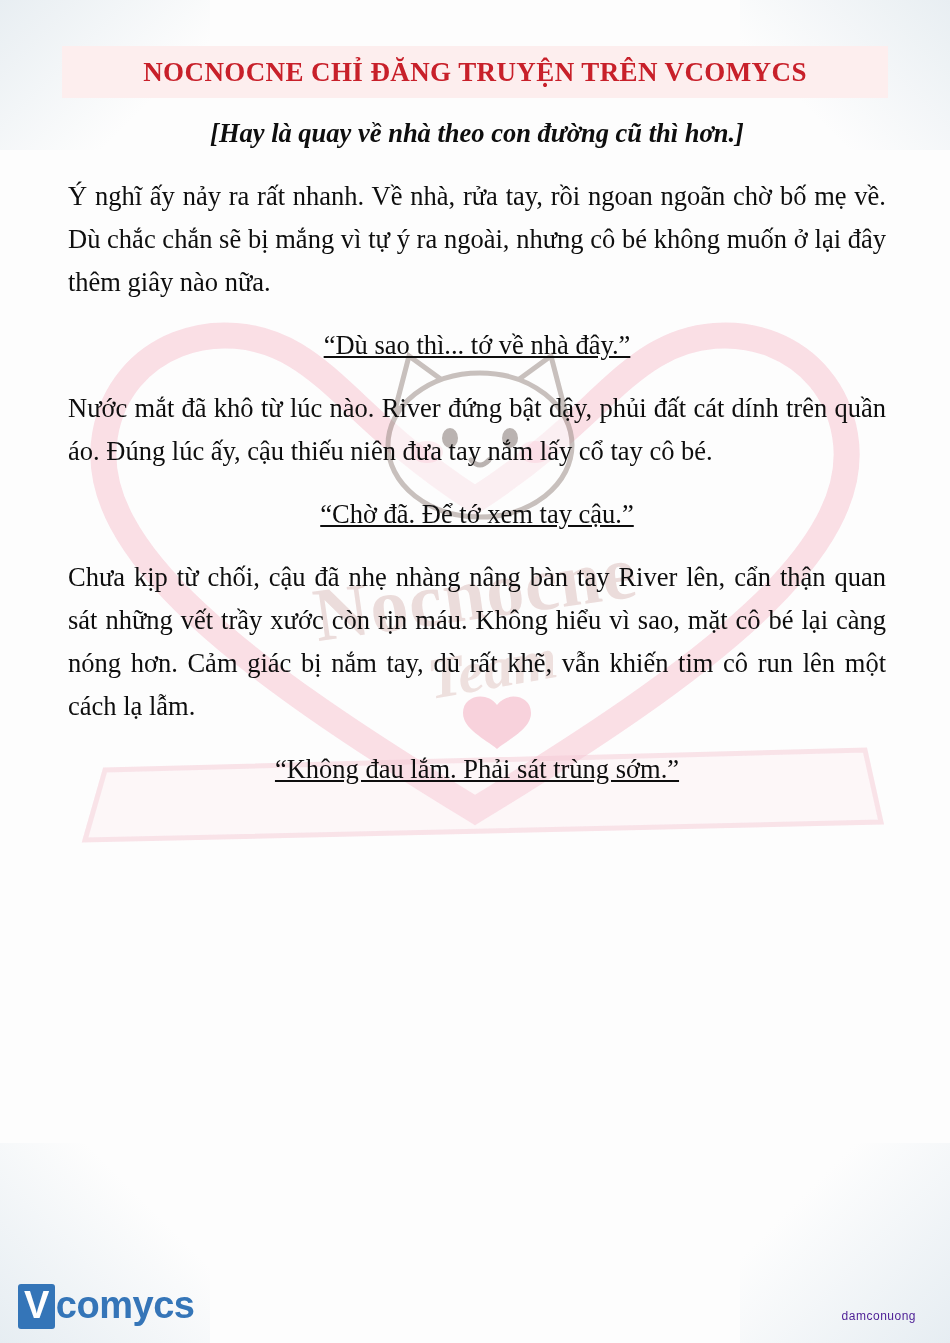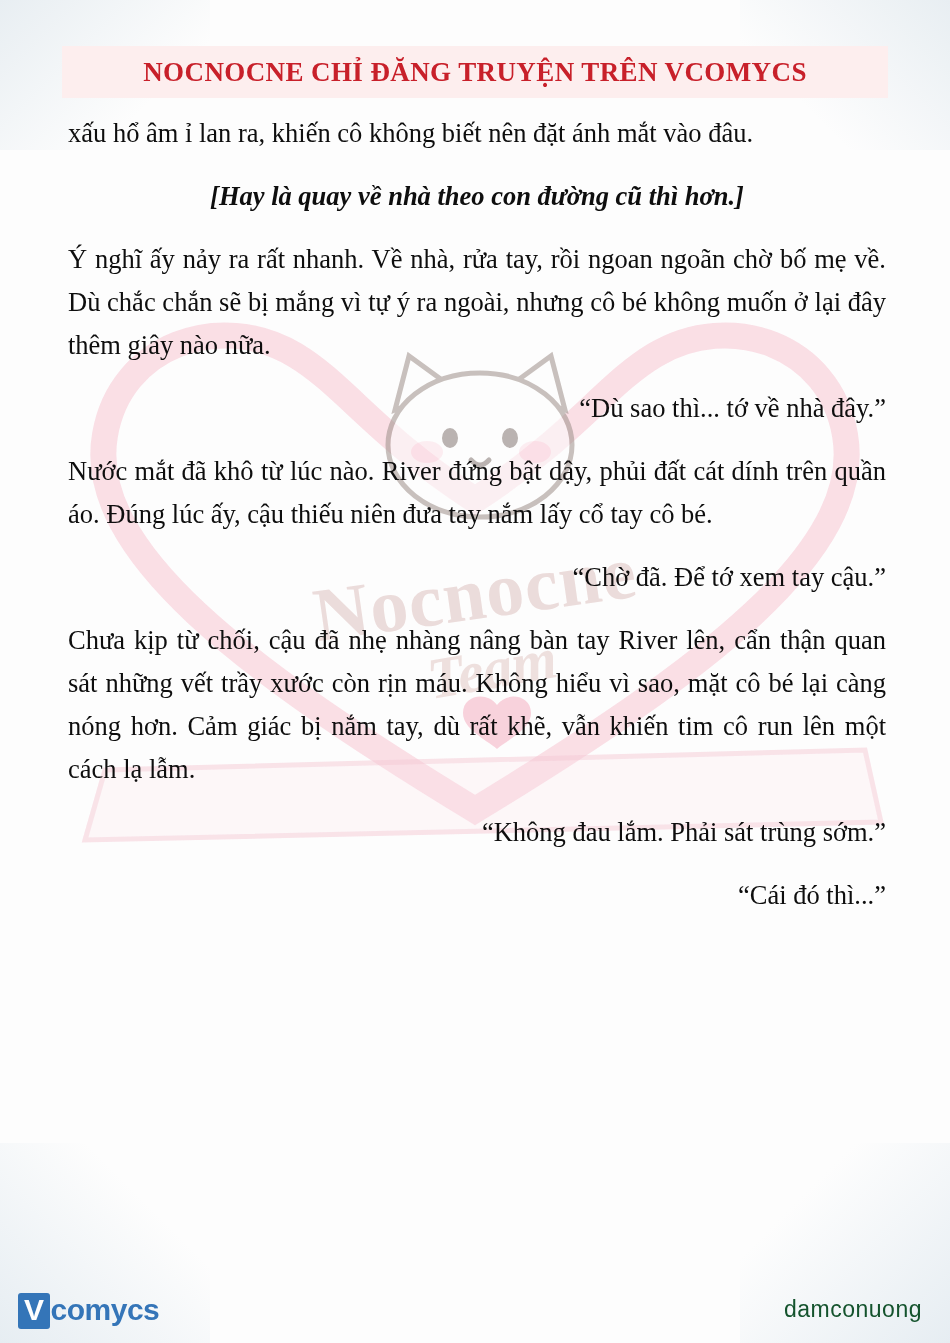--- a/index.html
+++ b/index.html
@@ -110,54 +110,54 @@
     color: #0e0e0e;
     margin-bottom: 20px;
     text-align: justify;
     text-justify: inter-word;
   }
   .para.italic {
     font-style: italic;
     font-weight: 700;
     text-align: center;
   }
-  .para.quote { text-align: right; }
+  .para.quote { text-align: center; text-decoration: underline; }
   .para.nojust { text-align: left; }
 
   
   .footer-left {
     position: absolute;
     left: 18px;
     bottom: 14px;
     display: flex;
     align-items: center;
   }
   .logo-badge {
     font-family: "Liberation Sans", sans-serif;
     font-weight: 700;
-    font-size: 30px;
+    font-size: 38px;
     color: #2b6fb5;
     letter-spacing: -.5px;
     opacity: .95;
   }
   .logo-badge .v-box {
     display: inline-block;
     background: #2b6fb5;
     color: #ffffff;
     padding: 0 6px 2px 6px;
     border-radius: 3px;
     margin-right: 1px;
   }
   .footer-right {
     position: absolute;
-    right: 28px;
+    right: 34px;
     bottom: 20px;
     font-family: "Liberation Sans", sans-serif;
-    font-size: 23px;
-    color: #14532d;
+    font-size: 12px;
+    color: #4c1d95;
     letter-spacing: .5px;
   }
 </style>
 </head>
 <body>
 
 <div class="page">
 
   <div class="corner-tl"></div>
   <div class="corner-tr"></div>
@@ -189,29 +189,27 @@
     </svg>
     <div class="wm-text">Nocnocne</div>
     <div class="wm-text2">Team</div>
   </div>
 
   <div class="banner">
     <span class="banner-text">NOCNOCNE CHỈ ĐĂNG TRUYỆN TRÊN VCOMYCS</span>
   </div>
 
   <div class="content">
-    <p class="para nojust">xấu hổ âm ỉ lan ra, khiến cô không biết nên đặt ánh mắt vào đâu.</p>
     <p class="para italic">[Hay là quay về nhà theo con đường cũ thì hơn.]</p>
     <p class="para">Ý nghĩ ấy nảy ra rất nhanh. Về nhà, rửa tay, rồi ngoan ngoãn chờ bố mẹ về. Dù chắc chắn sẽ bị mắng vì tự ý ra ngoài, nhưng cô bé không muốn ở lại đây thêm giây nào nữa.</p>
     <p class="para quote">“Dù sao thì... tớ về nhà đây.”</p>
     <p class="para">Nước mắt đã khô từ lúc nào. River đứng bật dậy, phủi đất cát dính trên quần áo. Đúng lúc ấy, cậu thiếu niên đưa tay nắm lấy cổ tay cô bé.</p>
     <p class="para quote">“Chờ đã. Để tớ xem tay cậu.”</p>
     <p class="para">Chưa kịp từ chối, cậu đã nhẹ nhàng nâng bàn tay River lên, cẩn thận quan sát những vết trầy xước còn rịn máu. Không hiểu vì sao, mặt cô bé lại càng nóng hơn. Cảm giác bị nắm tay, dù rất khẽ, vẫn khiến tim cô run lên một cách lạ lẫm.</p>
     <p class="para quote">“Không đau lắm. Phải sát trùng sớm.”</p>
-    <p class="para quote">“Cái đó thì...”</p>
   </div>
 
   <div class="footer-left">
     <span class="logo-badge"><span class="v-box">V</span><span>comycs</span></span>
   </div>
   <div class="footer-right">damconuong</div>
 
 </div>
 
 </body></html>

